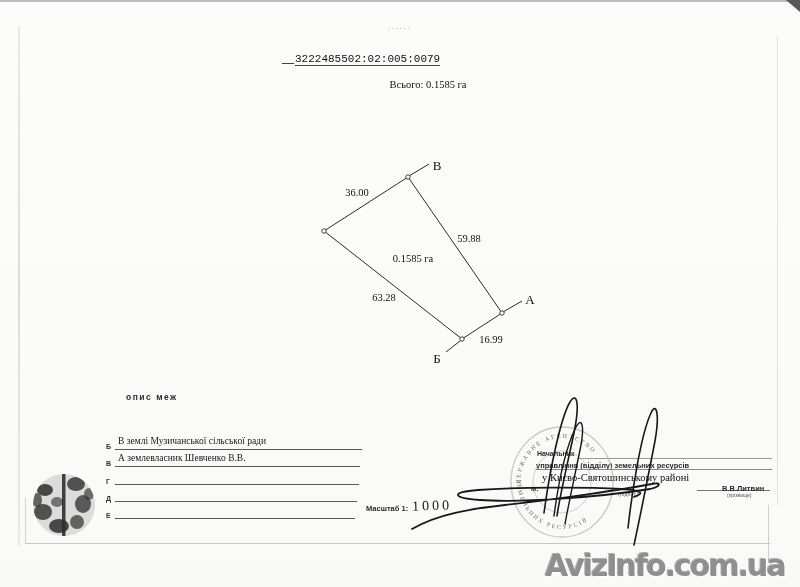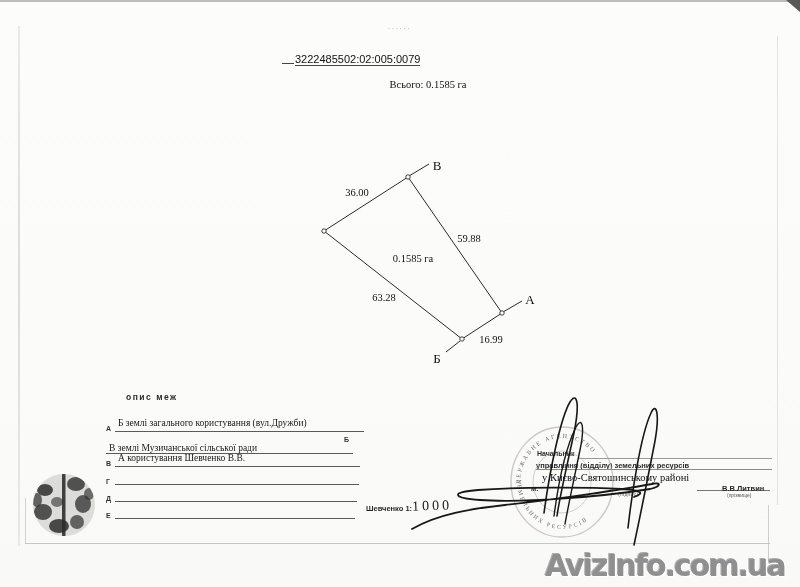--- a/index.html
+++ b/index.html
@@ -16,21 +16,21 @@
   .edge-right-a{left:777px;top:36px;width:1px;height:469px;background:#e2e2e2;}
   .edge-right-b{left:768px;top:505px;width:1px;height:58px;background:#cfcfcf;}
   .frame-bottom{left:25px;top:543px;width:745px;height:1px;background:#c6c6c6;}
   .frame-left-stub{left:25px;top:498px;width:1px;height:45px;background:#d2d2d2;}
   
   .artifact-dots{left:388px;top:23px;font-size:7px;color:#9a9a9a;letter-spacing:2px;}
   .doc-title{left:0;top:31px;width:800px;text-align:center;font-weight:bold;font-size:11.5px;letter-spacing:0.8px;color:#222;}
   .cad-row{left:279px;top:53px;display:flex;align-items:flex-end;}
   .cad-label{font-weight:bold;font-size:8.5px;letter-spacing:0.2px;color:#2a2a2a;padding-bottom:1px;}
   .cad-dash{display:inline-block;width:12px;border-bottom:1px solid #444;margin:0 1px 2px 3px;}
-  .cad-number{font-family:Liberation Sans, sans-serif;font-size:11px;border-bottom:1px solid #444;color:#111;}
+  .cad-number{font-family:Liberation Mono, monospace;font-size:11px;border-bottom:1px solid #444;color:#111;}
   .total-line{left:0;top:79px;width:800px;text-align:center;font-family:"Liberation Serif",serif;font-size:10.5px;color:#111;padding-left:28px;}
   
   svg text{font-family:"Liberation Serif",serif;fill:#111;}
   
   .opys-head{left:126px;top:392px;font-weight:bold;font-size:8.5px;letter-spacing:1.5px;color:#2a2a2a;}
   .opys-row{left:106px;height:14px;display:flex;align-items:flex-end;}
   .opys-letter{font-weight:bold;font-size:7px;color:#333;width:9px;}
   .opys-line{display:inline-block;border-bottom:1px solid #5a5a5a;height:13px;
     font-family:"Liberation Serif",serif;font-size:9.5px;color:#181818;white-space:nowrap;padding-left:3px;}
   
@@ -91,46 +91,42 @@
     <text x="437" y="363" font-size="13" text-anchor="middle">Б</text>
     <text x="357" y="196" font-size="10.5" text-anchor="middle">36.00</text>
     <text x="469" y="242" font-size="10.5" text-anchor="middle">59.88</text>
     <text x="384" y="301" font-size="10.5" text-anchor="middle">63.28</text>
     <text x="491" y="343" font-size="10.5" text-anchor="middle">16.99</text>
     <text x="413" y="262" font-size="10.5" text-anchor="middle">0.1585 га</text>
   </svg>
 
   <div class="abs opys-head">опис меж</div>
 
-  <div class="abs opys-row" style="top:418px;">
-    <span class="opys-letter">А</span>
-    <span class="opys-line" style="width:246px;">Б землі загального користування (вул.Дружби)</span>
-  </div>
-  <div class="abs opys-row" style="top:436px;flex-direction:column;">
+  <div class="abs opys-row" style="top:436px;">
     <span class="opys-letter">Б</span>
     <span class="opys-line" style="width:244px;">В землі Музичанської сільської ради</span>
   </div>
   <div class="abs opys-row" style="top:453px;">
     <span class="opys-letter">В</span>
-    <span class="opys-line" style="width:242px;">А користування Шевченко В.В.</span>
+    <span class="opys-line" style="width:242px;">А землевласник Шевченко В.В.</span>
   </div>
   <div class="abs opys-row" style="top:471px;">
     <span class="opys-letter">Г</span>
     <span class="opys-line" style="width:241px;"></span>
   </div>
   <div class="abs opys-row" style="top:488px;">
     <span class="opys-letter">Д</span>
     <span class="opys-line" style="width:239px;"></span>
   </div>
   <div class="abs opys-row" style="top:505px;">
     <span class="opys-letter">Е</span>
     <span class="opys-line" style="width:237px;"></span>
   </div>
 
-  <div class="abs scale-label">Шевченко  1:</div>
+  <div class="abs scale-label">Масштаб  1:</div>
   <div class="abs scale-value">1000</div>
 
   <svg class="abs" style="left:31px;top:472px;" width="66" height="66" viewBox="0 0 66 66">
     <defs>
         <clipPath id="dkclip">
           <circle cx="33" cy="33" r="31"></circle>
         </clipPath>
       </defs>
     <circle cx="33" cy="33" r="31" fill="#dcdcda"></circle>
     <g clip-path="url(#dkclip)" fill="#2e2e2e">

